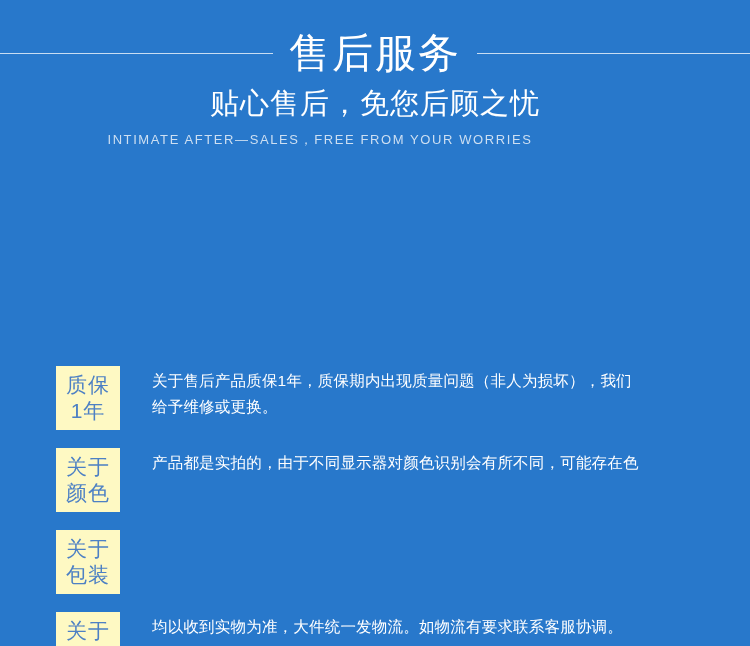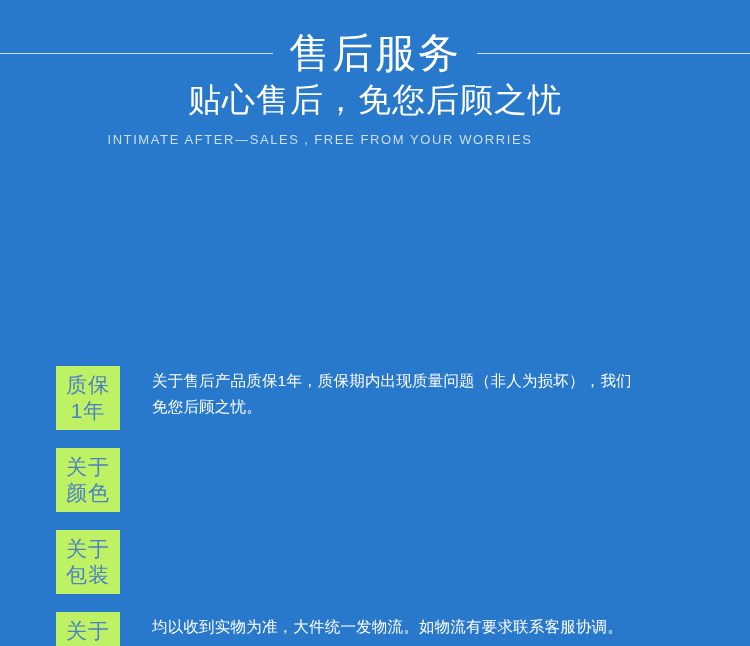--- a/index.html
+++ b/index.html
@@ -40,26 +40,26 @@
     color: #ffffff;
     font-size: 41px;
     line-height: 1;
     letter-spacing: 2px;
     padding: 0 16px;
     white-space: nowrap;
     font-weight: 400;
   }
   .sub-title {
     position: absolute;
-    top: 82px;
+    top: 88px;
     left: 0;
     width: 750px;
     text-align: center;
     color: #ffffff;
-    font-size: 33px;
+    font-size: 29px;
     letter-spacing: 1px;
     line-height: 1.1;
     white-space: nowrap;
   }
   .sub-title-en {
     position: absolute;
     top: 133px;
     left: 0;
     width: 640px;
     text-align: center;
@@ -79,21 +79,21 @@
     position: absolute;
     left: 0;
     width: 750px;
   }
   .badge {
     position: absolute;
     left: 56px;
     top: 0;
     width: 64px;
     height: 64px;
-    background: #bef264;
+    background: #fef9c3;
     display: flex;
     flex-direction: column;
     align-items: center;
     justify-content: center;
     box-sizing: border-box;
   }
   .badge-line {
     color: #4d80c4;
     font-size: 21px;
     line-height: 26px;
@@ -131,29 +131,30 @@
 </div>
 
 <div class="rows">
     <div class="info-row" style="top: 191px;">
       <div class="badge">
         <div class="badge-line">质保</div>
         <div class="badge-line">1年</div>
       </div>
       <div class="row-text">
         <p>关于售后产品质保1年，质保期内出现质量问题（非人为损坏），我们</p>
-        <p>免您后顾之忧。</p>
+        <p>给予维修或更换。</p>
       </div>
     </div>
     <div class="info-row" style="top: 273px;">
       <div class="badge">
         <div class="badge-line">关于</div>
         <div class="badge-line">颜色</div>
       </div>
       <div class="row-text">
+        <p>产品都是实拍的，由于不同显示器对颜色识别会有所不同，可能存在色</p>
       </div>
     </div>
     <div class="info-row" style="top: 355px;">
       <div class="badge">
         <div class="badge-line">关于</div>
         <div class="badge-line">包装</div>
       </div>
       <div class="row-text">
       </div>
     </div>

